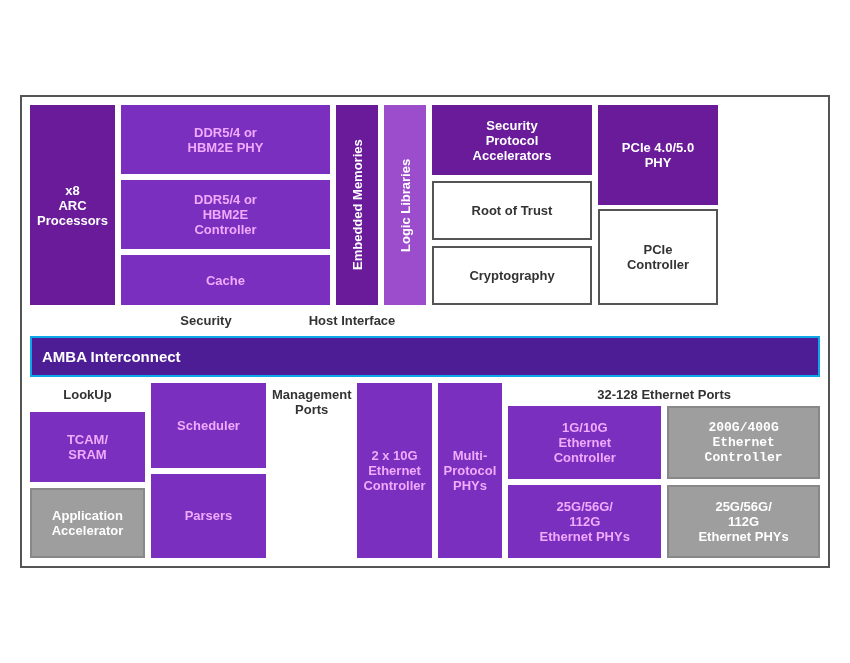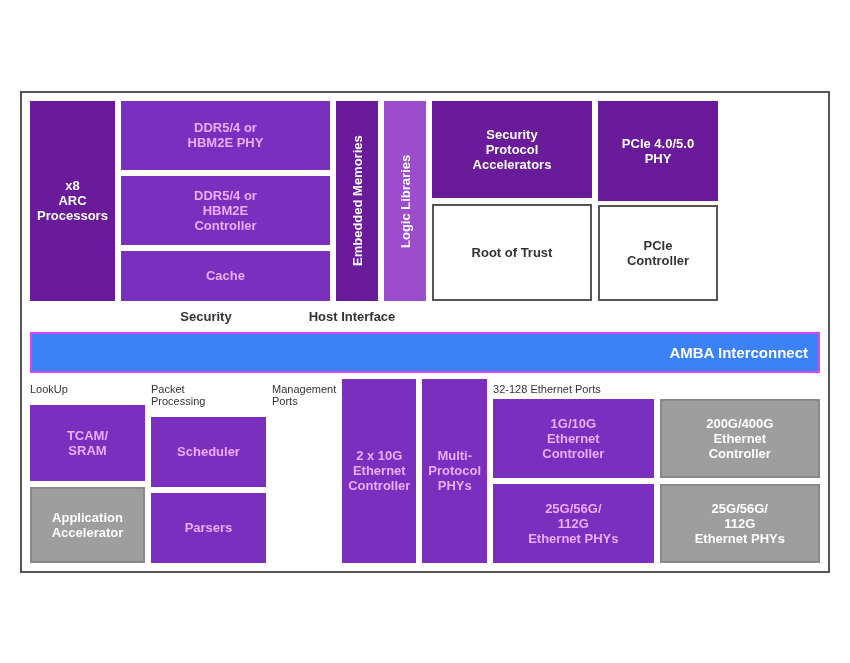--- a/index.html
+++ b/index.html
@@ -111,28 +111,28 @@
     .label-cell {
       text-align: center;
       font-size: 13px;
       font-weight: 600;
       color: #333;
       padding: 2px 0;
     }
 
     
     .amba-bar {
-      background: #3b82f6;
+      background: #4c1d95;
       color: #fff;
-      text-align: right;
+      text-align: left;
       font-size: 15px;
       font-weight: 700;
       padding: 10px;
       margin-bottom: 6px;
-      border: 2px solid #d946ef;
+      border: 2px solid #0ea5e9;
     }
 
     
     .bottom-section {
       display: flex;
       gap: 6px;
     }
     .lookup-group {
       flex: 0 0 115px;
       display: flex;
@@ -162,24 +162,24 @@
       flex: 1;
     }
     .eth-col {
       flex: 1;
       display: flex;
       flex-direction: column;
       gap: 6px;
     }
 
     .section-label {
-      font-size: 11px;
-      font-weight: 400;
+      font-size: 13px;
+      font-weight: 700;
       color: #333;
-      text-align: left;
+      text-align: center;
       padding: 4px 0;
     }
     .bottom-block {
       flex: 1;
       min-height: 70px;
     }
   </style>
 </head>
 <body>
 
@@ -203,20 +203,21 @@
 
     <div class="block purple-dark embedded-mem" style="white-space:pre-line;">Embedded Memories</div>
 
     <div class="block purple-light logic-lib" style="white-space:pre-line;">Logic Libraries</div>
 
     <div class="security-group">
       <div class="block purple-dark sec-proto" style="white-space:pre-line;">Security
 Protocol
 Accelerators</div>
       <div class="block white-block root-trust">Root of Trust</div>
+      <div class="block white-block crypto">Cryptography</div>
     </div>
 
     <div class="host-group">
       <div class="block purple-dark pcie-phy" style="white-space:pre-line;">PCIe 4.0/5.0
 PHY</div>
       <div class="block white-block pcie-ctrl" style="white-space:pre-line;">PCIe
 Controller</div>
     </div>
 
   </div>
@@ -234,22 +235,20 @@
 
     <div class="lookup-group">
       <div class="section-label">LookUp</div>
       <div class="block purple-mid bottom-block" style="white-space:pre-line;">TCAM/
 SRAM</div>
       <div class="block gray-block bottom-block" style="white-space:pre-line;">Application
 Accelerator</div>
     </div>
 
     <div class="packet-group">
-      <div class="section-label" style="white-space:pre-line;">Packet
-Processing</div>
       <div class="block purple-mid bottom-block">Scheduler</div>
       <div class="block purple-mid bottom-block">Parsers</div>
     </div>
 
     <div class="mgmt-group">
       <div class="section-label" style="white-space:pre-line;">Management
 Ports</div>
       <div class="block purple-mid bottom-block" style="white-space:pre-line;">2 x 10G
 Ethernet
 Controller</div>
@@ -263,21 +262,21 @@
       <div class="eth-inner">
         <div class="eth-col">
           <div class="block purple-mid bottom-block" style="white-space:pre-line;">1G/10G
 Ethernet
 Controller</div>
           <div class="block purple-mid bottom-block" style="white-space:pre-line;">25G/56G/
 112G
 Ethernet PHYs</div>
         </div>
         <div class="eth-col">
-          <div class="block gray-block bottom-block" style="white-space:pre-line;">200G/400G
+          <div class="block gray-block bottom-block" style="white-space:pre-line;font-family:Liberation Mono, monospace;">200G/400G
 Ethernet
 Controller</div>
           <div class="block gray-block bottom-block" style="white-space:pre-line;">25G/56G/
 112G
 Ethernet PHYs</div>
         </div>
       </div>
     </div>
 
   </div>

